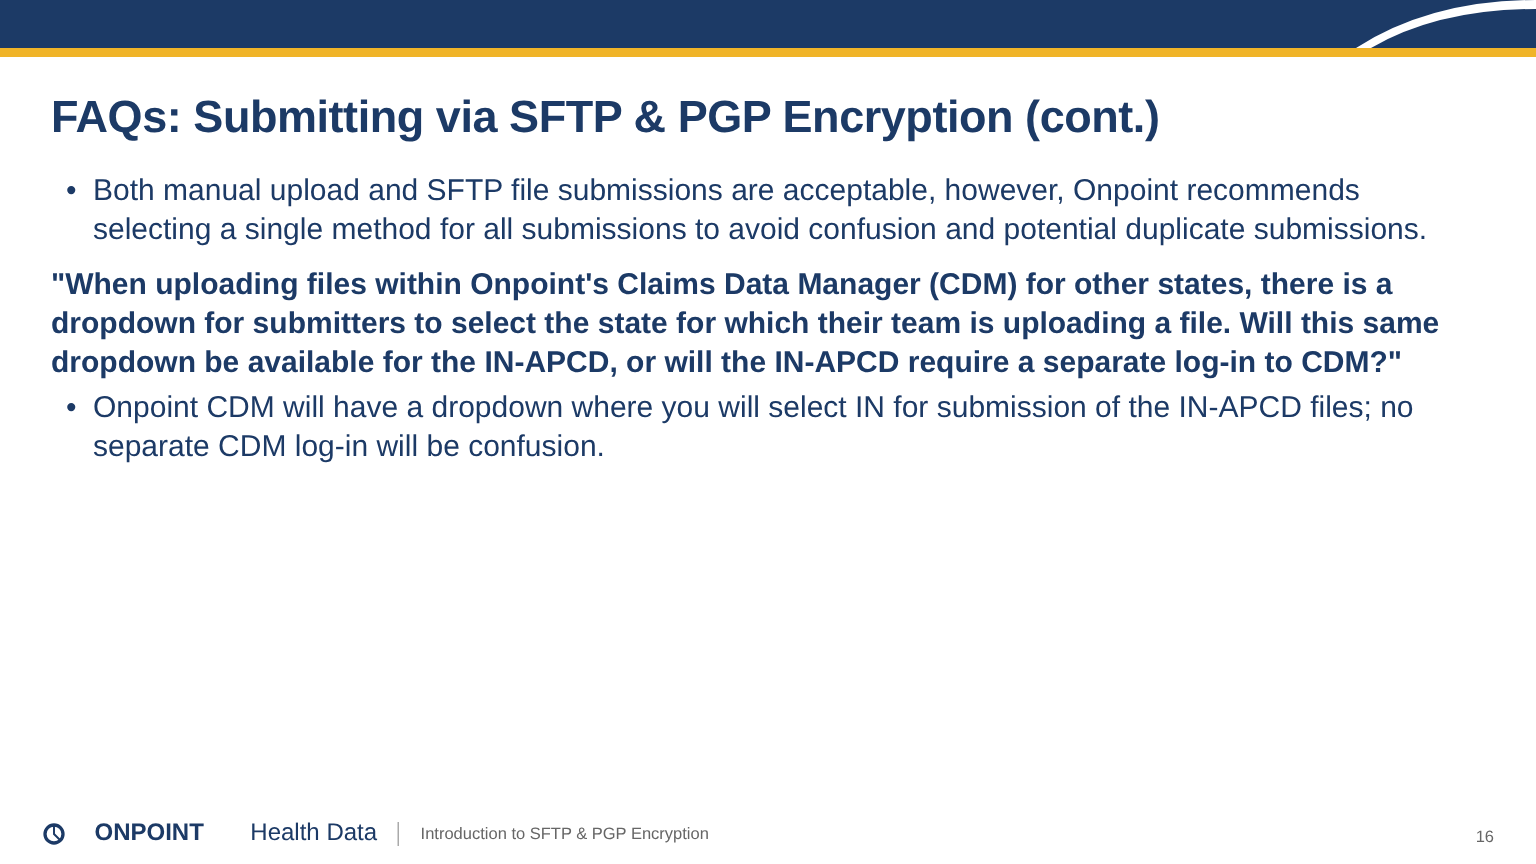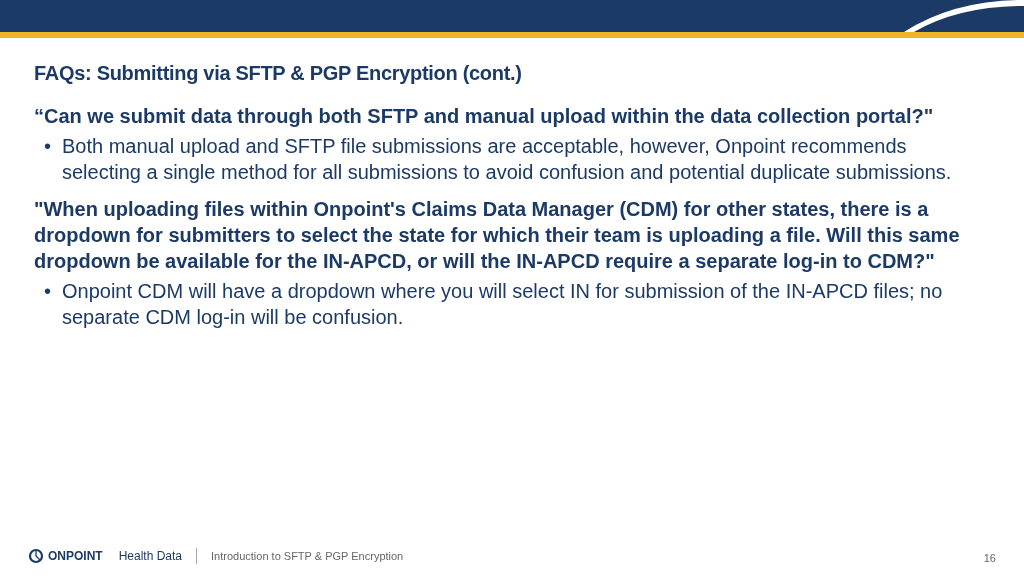--- a/index.html
+++ b/index.html
@@ -27,21 +27,21 @@
   .gold-bar {
     width: 100%;
     height: 6px;
     background: #f0b428;
   }
   .content {
     padding: 24px 34px 0 34px;
     color: #1c3a66;
   }
   .title {
-    font-size: 20px;
+    font-size: 30px;
     font-weight: 700;
     margin-bottom: 18px;
     letter-spacing: -0.3px;
   }
   .question {
     font-size: 20px;
     font-weight: 700;
     line-height: 1.3;
     margin-bottom: 4px;
   }
@@ -69,23 +69,23 @@
     left: 0;
     width: 100%;
     height: 40px;
     display: flex;
     align-items: center;
     padding: 0 28px;
   }
   .logo {
     display: flex;
     align-items: center;
-    gap: 4px;
+    gap: 19px;
     color: #1c3a66;
-    font-size: 12px;
+    font-size: 16px;
     font-weight: 700;
   }
   .logo .light { font-weight: 400; padding-left: 12px; }
   .logo-mark {
     width: 16px;
     height: 16px;
     display: inline-block;
   }
   .footer-divider {
     width: 1px;
@@ -111,21 +111,20 @@
 <div class="top-bar">
   <svg class="swoosh" viewBox="0 0 120 32" preserveAspectRatio="none">
     <path d="M 0 32 Q 50 0 120 0 L 120 6 Q 55 6 10 32 Z" fill="#fff"></path>
   </svg>
 </div>
 <div class="gold-bar"></div>
 
 <div class="content">
   <h1 class="title">FAQs: Submitting via SFTP &amp; PGP Encryption (cont.)</h1>
 
-  <p class="question">“Can we submit data through both SFTP and manual upload within the data collection portal?"</p>
   <ul class="answer">
     <li>Both manual upload and SFTP file submissions are acceptable, however, Onpoint recommends selecting a single method for all submissions to avoid confusion and potential duplicate submissions.</li>
   </ul>
 
   <p class="question">"When uploading files within Onpoint's Claims Data Manager (CDM) for other states, there is a dropdown for submitters to select the state for which their team is uploading a file. Will this same dropdown be available for the IN-APCD, or will the IN-APCD require a separate log-in to CDM?"</p>
   <ul class="answer">
     <li>Onpoint CDM will have a dropdown where you will select IN for submission of the IN-APCD files; no separate CDM log-in will be confusion.</li>
   </ul>
 </div>
 

